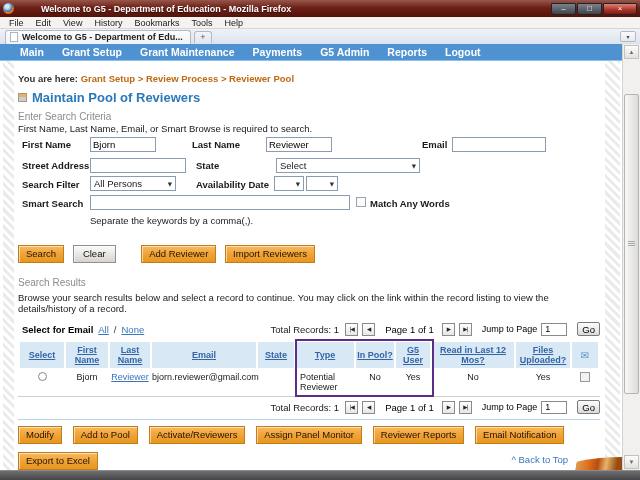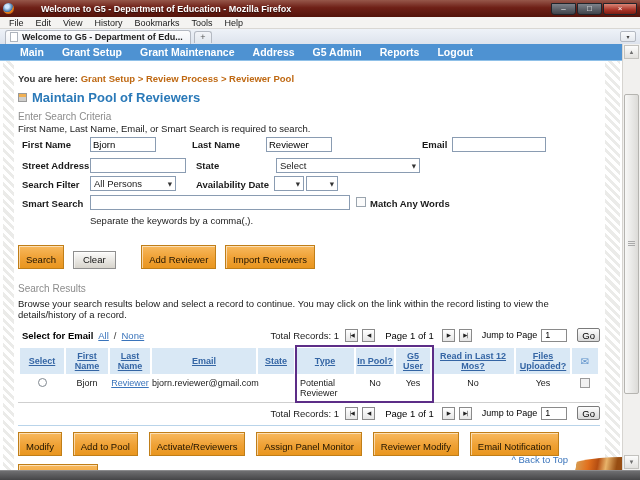--- a/index.html
+++ b/index.html
@@ -69,21 +69,21 @@
   .form .lbl { position:absolute; font-weight:bold; color:#1a1a1a; }
   .tb { position:absolute; height:15px; border:1px solid #8a9cb2; background:#fff; font-size:9.5px; padding:0 2px;
     font-family:"Liberation Sans",sans-serif; }
   .sel { position:absolute; height:15px; border:1px solid #8a9cb2; background:#fff; display:flex; align-items:center;
     padding-left:3px; color:#1a1a1a; }
   .sel::after { content:"▼"; font-family:"DejaVu Sans",sans-serif; font-size:5.5px; color:#333; position:absolute; right:3px; top:4px; }
   .cb { position:absolute; width:10px; height:10px; border:1px solid #9aa4ae; background:#fbfbfb; }
   .helper { position:absolute; left:72px; top:78px; color:#222; }
 
   .btn { display:inline-block; background:linear-gradient(#f8b95e,#efA135 55%,#e9961f); border:1px solid #c07e18;
-    box-shadow:inset 1px 1px 0 rgba(255,255,255,.55); padding:8px 7px 3px; font-size:9.5px; color:#201400; white-space:nowrap; }
+    box-shadow:inset 1px 1px 0 rgba(255,255,255,.55); padding:2px 7px 3px; font-size:9.5px; color:#201400; white-space:nowrap; }
   .btn.gray { background:linear-gradient(#fcfcfb,#d7d4cc); border:1px solid #8f8f8f; padding:2px 9px 3px; color:#111; }
   .btn-row1 { margin-top:12px; } .btn-row1 .btn { margin-right:6px; }
   .btn-row1 .gap { display:inline-block; width:14px; }
 
   .results-head { margin-top:14px; color:#8c8c8c; font-size:10px; }
   .instructions { margin-top:4px; font-size:9.5px; color:#1a1a1a; }
 
   .email-pag-row { margin-top:8px; display:flex; align-items:center; font-size:9.5px; }
   .sel-email-lbl { font-weight:bold; margin-left:4px; }
   .mini-link { color:#3a74bb; text-decoration:underline; margin:0 5px; }
@@ -167,21 +167,21 @@
     <div class="tablist-btn">▾</div>
   </div>
 
   <div class="browser-body">
     <div class="page">
 
       <div class="navbar">
         <span class="nav-item">Main</span>
         <span class="nav-item">Grant Setup</span>
         <span class="nav-item">Grant Maintenance</span>
-        <span class="nav-item">Address</span>
+        <span class="nav-item">Payments</span>
         <span class="nav-item">G5 Admin</span>
         <span class="nav-item">Reports</span>
         <span class="nav-item">Logout</span>
       </div>
 
       <div class="stripe left"></div>
       <div class="stripe right"></div>
 
       <div class="main">
 
@@ -193,21 +193,21 @@
           <span class="crumb-sep">&gt;</span>
           <span class="crumb-link">Reviewer Pool</span>
         </div>
 
         <div class="page-title-row">
           <div class="title-glyph"></div>
           <div class="page-title">Maintain Pool of Reviewers</div>
         </div>
 
         <div class="sec-label">Enter Search Criteria</div>
-        <div class="req-note">First Name, Last Name, Email, or Smart Search is required to search.</div>
+        <div class="req-note">First Name, Last Name, Email, or Smart Browse is required to search.</div>
 
         <div class="form">
           <span class="lbl" style="left:4px;top:2px">First Name</span>
           <input class="tb" style="left: 72px; top: 0px; width: 66px;" value="Bjorn">
           <span class="lbl" style="left:174px;top:2px">Last Name</span>
           <input class="tb" style="left: 248px; top: 0px; width: 66px;" value="Reviewer">
           <span class="lbl" style="left:404px;top:2px">Email</span>
           <input class="tb" style="left: 434px; top: 0px; width: 94px;" value="">
 
           <span class="lbl" style="left:4px;top:23px">Street Address</span>
@@ -317,21 +317,21 @@
           </div>
         </div>
 
         <div class="blue-hr"></div>
 
         <div class="actions">
           <span class="btn">Modify</span>
           <span class="btn">Add to Pool</span>
           <span class="btn">Activate/Reviewers</span>
           <span class="btn">Assign Panel Monitor</span>
-          <span class="btn">Reviewer Modify</span>
+          <span class="btn">Reviewer Reports</span>
           <span class="btn">Email Notification</span>
         </div>
         <div class="export-row">
           <span class="btn">Export to Excel</span>
         </div>
 
         <div class="back-top">
           <span>^</span>
           <span>Back to Top</span>
         </div>

